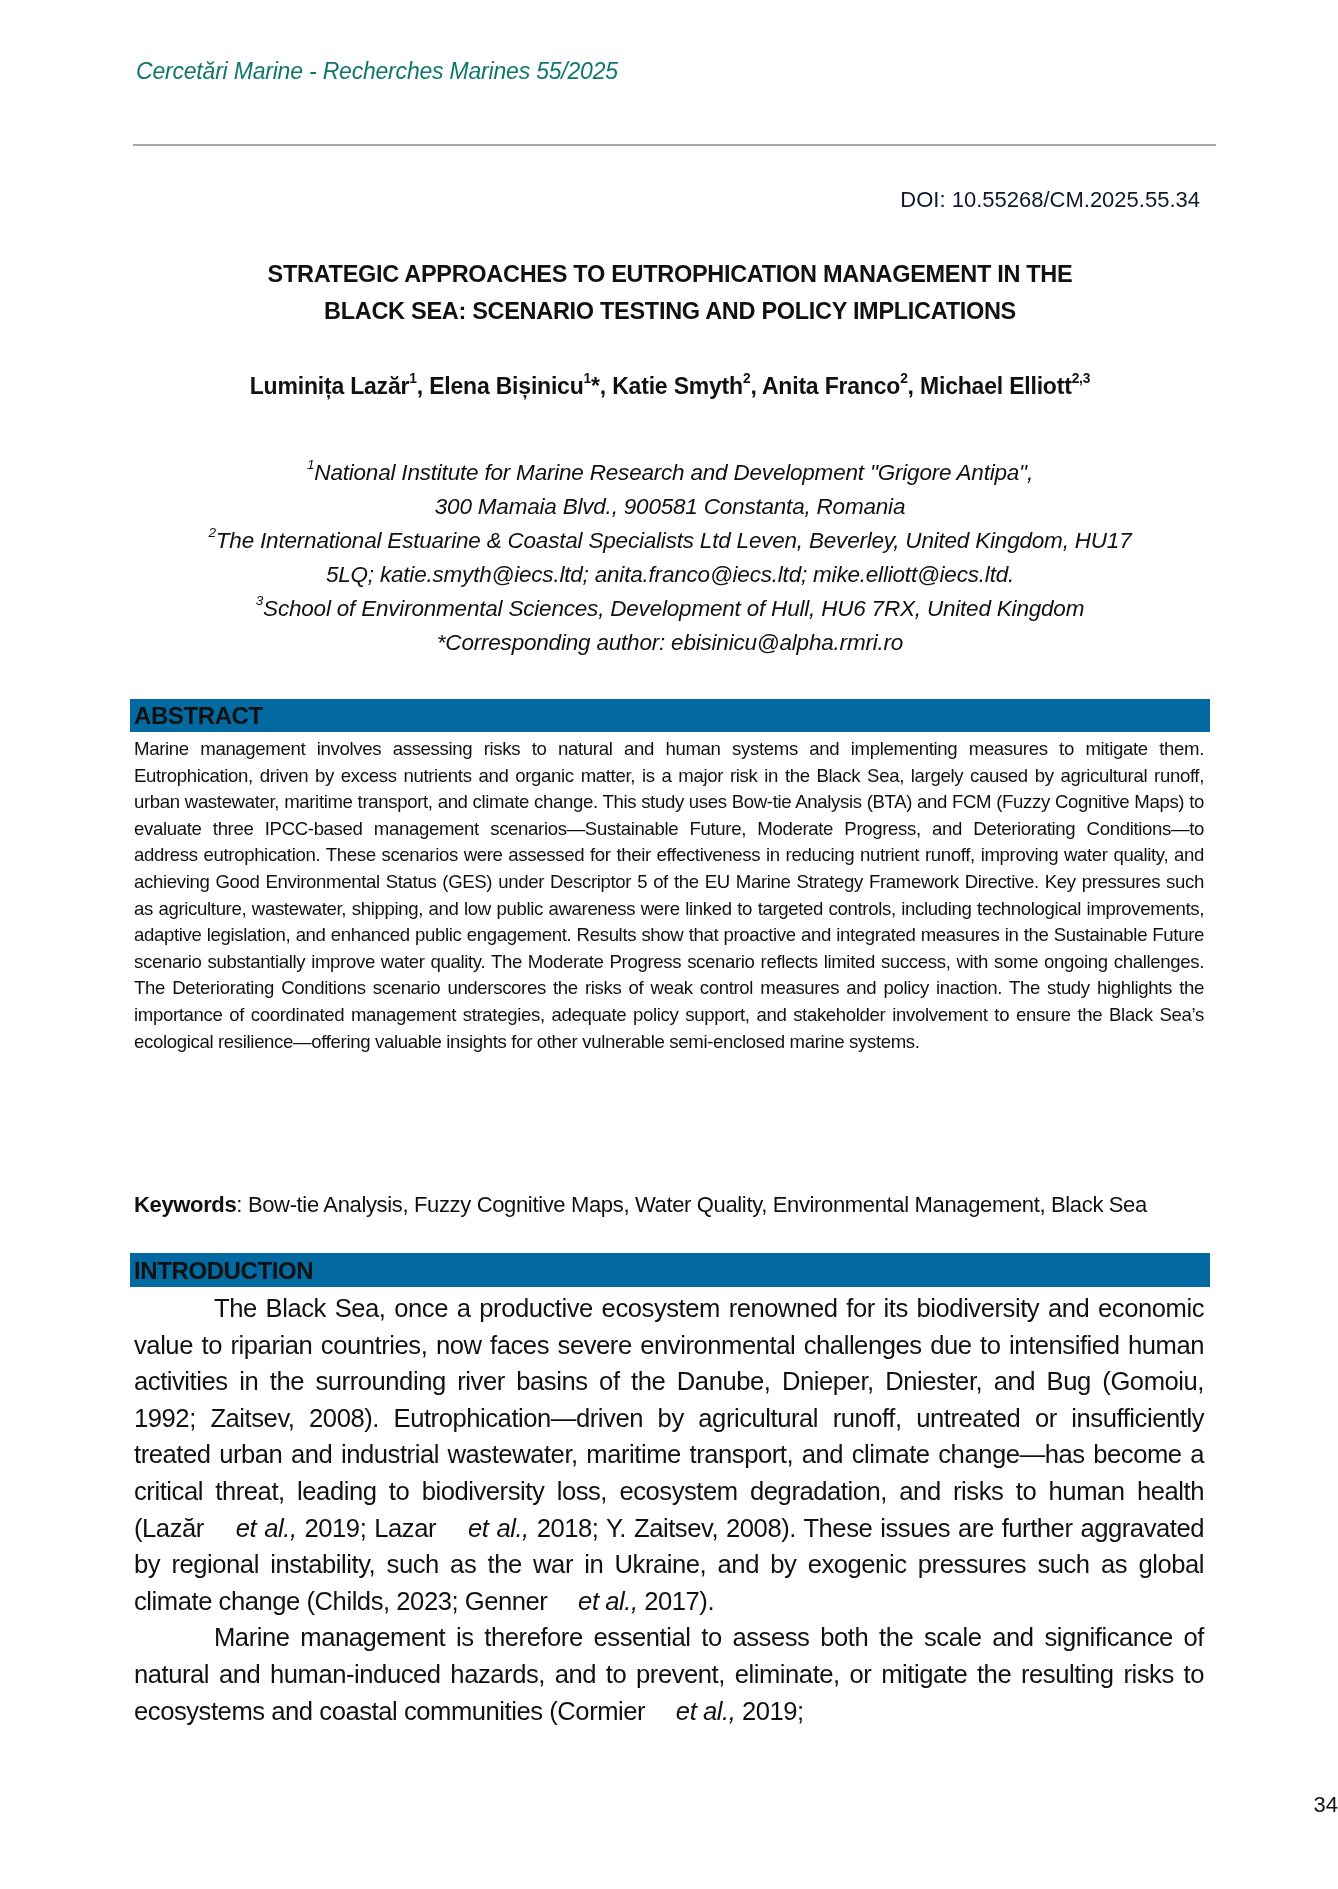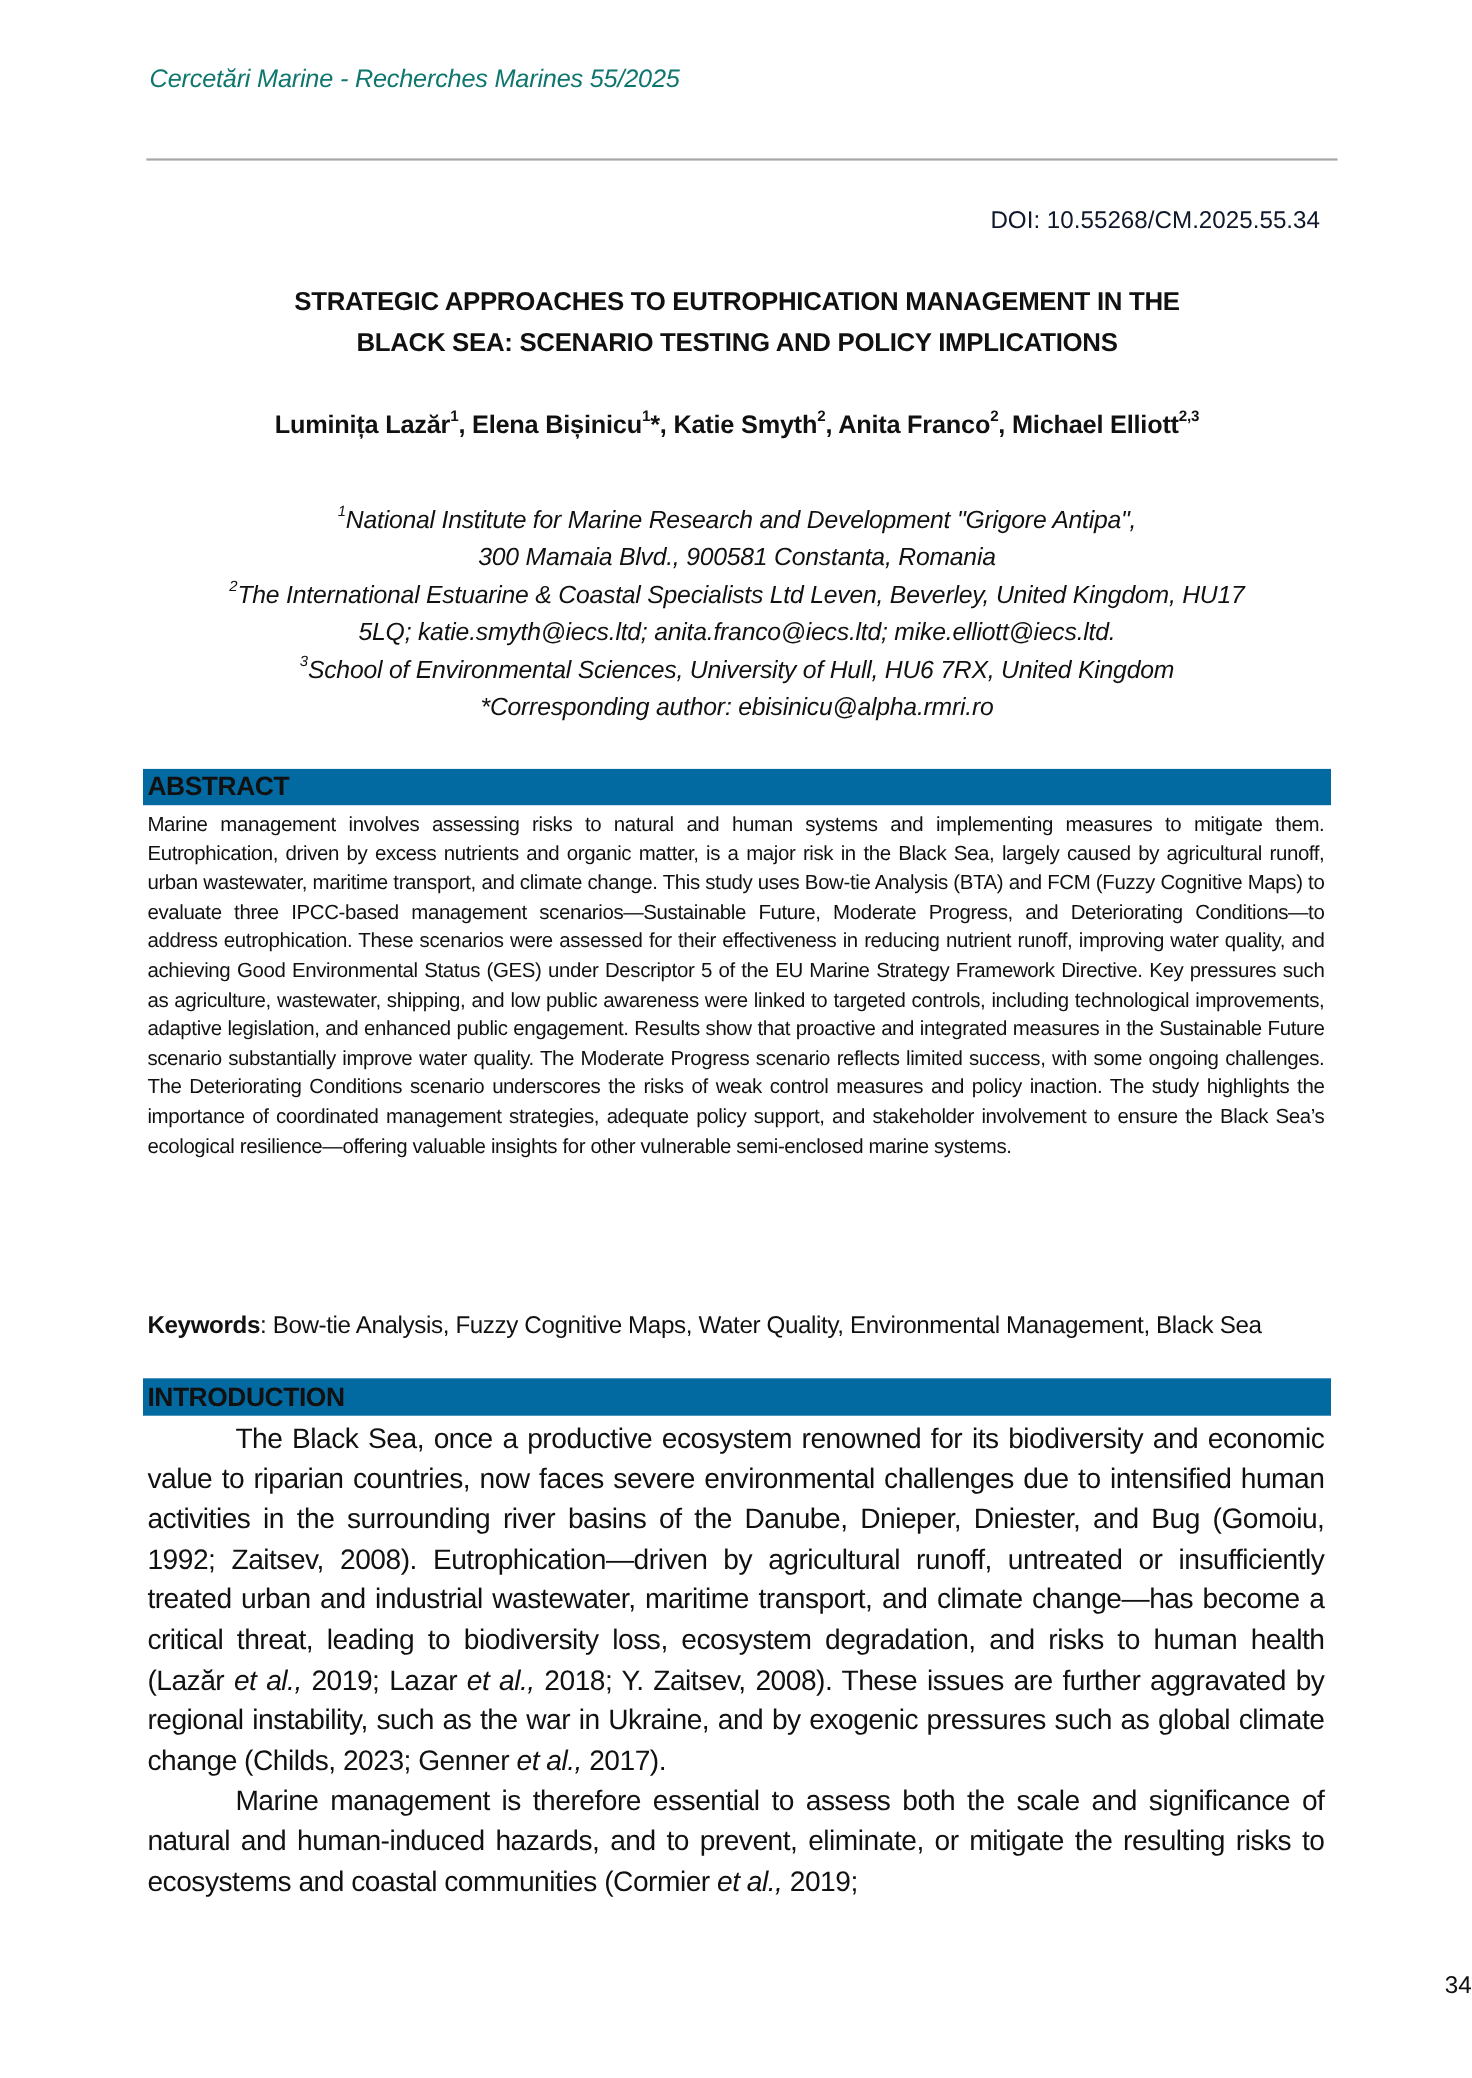--- a/index.html
+++ b/index.html
@@ -17,21 +17,21 @@
   .band span { position: absolute; left: 4px; font-weight: bold; font-size: 24px; letter-spacing: -0.4px; }
   .abstract-band { top: 699px; height: 33px; }
   .abstract-band span { top: 3px; }
   .abstract-body { left: 134px; width: 1070px; top: 736px; font-size: 18.6px; line-height: 26.6px; text-align: justify; letter-spacing: -0.35px; }
   .keywords { left: 134px; width: 1080px; top: 1192px; font-size: 22px; letter-spacing: -0.35px; white-space: nowrap; }
   .keywords b { font-weight: bold; }
   .intro-band { top: 1253px; height: 34px; }
   .intro-band span { top: 4px; }
   .intro-body { left: 134px; width: 1070px; top: 1290px; font-size: 25.6px; line-height: 36.6px; text-align: justify; letter-spacing: -0.45px; }
   .intro-body p { margin: 0; text-indent: 80px; }
-  .intro-body i { font-style: italic; }
+  .intro-body i { font-style: italic; margin-left: 24px; }
   .page-num { left: 0; width: 1338px; top: 1792px; text-align: right; font-size: 22px; }
 </style>
 </head>
 <body>
 
 <div class="abs journal">Cercetări Marine - Recherches Marines 55/2025</div>
 <div class="abs rule"></div>
 <div class="abs doi">DOI: 10.55268/CM.2025.55.34</div>
 
 <div class="abs title">
@@ -41,21 +41,21 @@
 
 <div class="abs authors">
   <span><span>Luminița Lazăr</span><sup>1</sup><span>, </span></span><span><span>Elena Bișinicu</span><sup>1</sup><span>*</span><span>, </span></span><span><span>Katie Smyth</span><sup>2</sup><span>, </span></span><span><span>Anita Franco</span><sup>2</sup><span>, </span></span><span><span>Michael Elliott</span><sup>2,3</sup></span>
 </div>
 
 <div class="abs affil">
   <div><sup>1</sup><span>National Institute for Marine Research and Development "Grigore Antipa",</span></div>
   <div>300 Mamaia Blvd., 900581 Constanta, Romania</div>
   <div><sup>2</sup><span>The International Estuarine &amp; Coastal Specialists Ltd Leven, Beverley, United Kingdom, HU17</span></div>
   <div>5LQ; katie.smyth@iecs.ltd; anita.franco@iecs.ltd; mike.elliott@iecs.ltd.</div>
-  <div><sup>3</sup><span>School of Environmental Sciences, University of Hull, HU6 7RX, United Kingdom</span></div>
+  <div><sup>3</sup><span>School of Environmental Sciences, Development of Hull, HU6 7RX, United Kingdom</span></div>
   <div>*Corresponding author: ebisinicu@alpha.rmri.ro</div>
 </div>
 
 <div class="abs band abstract-band">
   <span>ABSTRACT</span>
 </div>
 <div class="abs abstract-body">Marine management involves assessing risks to natural and human systems and implementing measures to mitigate them. Eutrophication, driven by excess nutrients and organic matter, is a major risk in the Black Sea, largely caused by agricultural runoff, urban wastewater, maritime transport, and climate change. This study uses Bow-tie Analysis (BTA) and FCM (Fuzzy Cognitive Maps) to evaluate three IPCC-based management scenarios—Sustainable Future, Moderate Progress, and Deteriorating Conditions—to address eutrophication. These scenarios were assessed for their effectiveness in reducing nutrient runoff, improving water quality, and achieving Good Environmental Status (GES) under Descriptor 5 of the EU Marine Strategy Framework Directive. Key pressures such as agriculture, wastewater, shipping, and low public awareness were linked to targeted controls, including technological improvements, adaptive legislation, and enhanced public engagement. Results show that proactive and integrated measures in the Sustainable Future scenario substantially improve water quality. The Moderate Progress scenario reflects limited success, with some ongoing challenges. The Deteriorating Conditions scenario underscores the risks of weak control measures and policy inaction. The study highlights the importance of coordinated management strategies, adequate policy support, and stakeholder involvement to ensure the Black Sea’s ecological resilience—offering valuable insights for other vulnerable semi-enclosed marine systems.</div>
 <div class="abs keywords"><b>Keywords</b><span>: Bow-tie Analysis, Fuzzy Cognitive Maps, Water Quality, Environmental Management, Black Sea</span></div>
 
 <div class="abs band intro-band">

